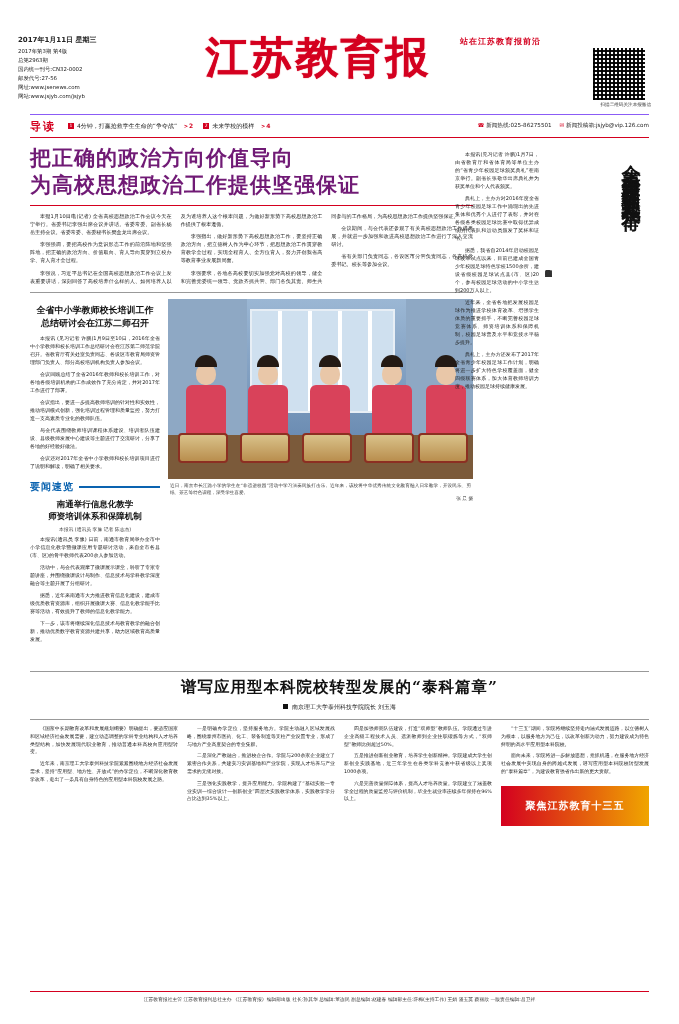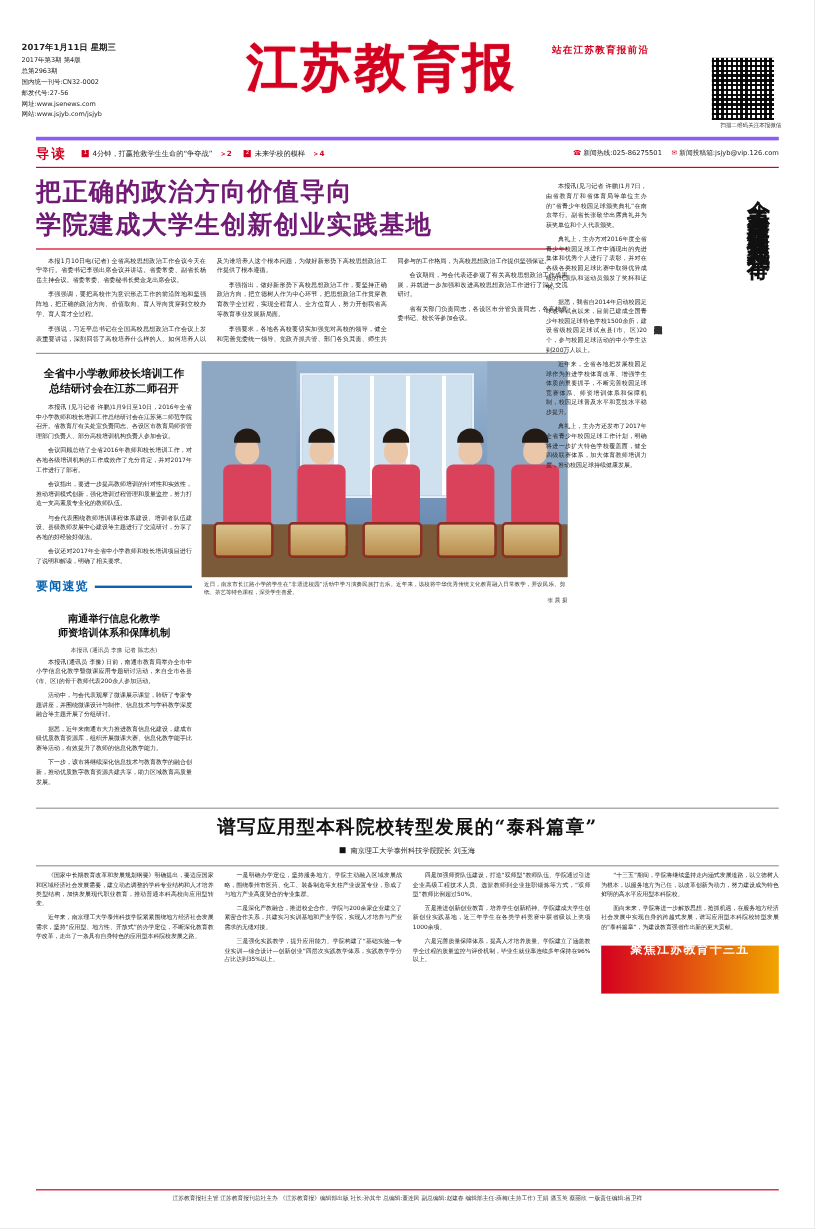--- a/index.html
+++ b/index.html
@@ -40,21 +40,21 @@
     position:absolute;right:14px;top:32px;width:52px;height:52px;
     background:
       repeating-linear-gradient(90deg,#111 0 2px,#fff 2px 4px),
       repeating-linear-gradient(0deg,#111 0 2px,#fff 2px 4px);
     background-blend-mode:multiply;border:2px solid #fff;
   }
   .qr-cap{position:absolute;right:10px;top:88px;font-size:4.6px;color:#333;}
   
   .guidebar{
     position:relative;margin:4px 12px 0 12px;height:22px;
-    border-top:3px solid #8b5cf6;border-bottom:1px solid #d4001f;
+    border-top:1px solid #8b5cf6;border-bottom:1px solid #d4001f;
     display:flex;align-items:center;
   }
   .guide-label{
     font-size:11px;color:#d4001f;font-weight:bold;letter-spacing:2px;margin-right:12px;
     font-family:"DejaVu Serif",serif;
   }
   .guide-item{font-size:6px;color:#222;margin-right:4px;display:flex;align-items:center;gap:3px;}
   .sq{display:inline-block;width:6px;height:6px;background:#d4001f;color:#fff;font-size:4.5px;
       line-height:6px;text-align:center;}
   .guide-page{color:#d4001f;font-weight:bold;margin:0 10px 0 2px;font-size:6px;}
@@ -112,42 +112,42 @@
   }
   .right-body{
     position:absolute;left:0;top:6px;width:84px;font-size:5.0px;line-height:8px;color:#222;
     text-align:justify;
   }
   .right-body p{margin:0 0 4px;text-indent:10px;}
   
   .blockline{height:1px;background:#999;margin:7px 0 5px;}
   .byline{font-size:4.8px;color:#444;text-align:center;margin:3px 0;}
   .sectionband{
-    display:flex;align-items:center;gap:5px;margin:10px 0 14px;
+    display:flex;align-items:center;gap:5px;margin:10px 0 4px;
   }
   .sectionband .tag{
     font-family:"DejaVu Serif",serif;font-size:10px;font-weight:bold;color:#0a63b0;letter-spacing:1px;
   }
   .sectionband .line{flex:1;height:2px;background:#0a63b0;}
   .mini-head{
     font-family:"DejaVu Serif",serif;font-size:8.5px;font-weight:bold;color:#111;
     text-align:center;line-height:12px;margin:4px 0;
   }
   
   .feature{position:absolute;left:0;right:0;top:520px;}
   .feature-title{
     font-family:"DejaVu Serif",serif;font-size:15.5px;font-weight:bold;color:#111;
     text-align:center;letter-spacing:1px;margin-top:4px;
   }
   .feature-sub{font-size:6px;color:#222;text-align:center;margin:5px 0 6px;}
   .feature-sub .sqb{display:inline-block;width:5px;height:5px;background:#111;margin-right:4px;}
   .ad{
     position:absolute;right:0;bottom:-4px;width:182px;height:46px;
     background:linear-gradient(90deg,#d4001f,#f0a500);
-    display:flex;align-items:flex-start;justify-content:center;
+    display:flex;align-items:center;justify-content:center;
   }
   .ad span{color:#fff;font-size:10px;font-weight:bold;letter-spacing:1px;
     font-family:"DejaVu Serif",serif;}
   
   .footer{
     position:absolute;left:12px;right:12px;bottom:6px;border-top:1px solid #d4001f;
     padding-top:4px;font-size:4.8px;color:#333;text-align:center;line-height:8px;
   }
 </style>
 </head>
@@ -197,21 +197,21 @@
       <span><span class="ic">✉</span>
         <span>新闻投稿箱:jsjyb@vip.126.com</span></span>
     </div>
   </div>
 
   <div class="content">
 
     <div class="left-col">
       <div class="headline">
         <div>把正确的政治方向价值导向</div>
-        <div>学院建成大学生创新创业实践基地</div>
+        <div>为高校思想政治工作提供坚强保证</div>
       </div>
       <div class="rule-red"></div>
 
       <div class="cols3">
         <p>本报1月10日电(记者) 全省高校思想政治工作会议今天在宁举行。省委书记李强出席会议并讲话。省委常委、副省长杨岳主持会议。省委常委、省委秘书长樊金龙出席会议。</p>
         <p>李强强调，要把高校作为意识形态工作的前沿阵地和坚强阵地，把正确的政治方向、价值取向、育人导向贯穿到立校办学、育人育才全过程。</p>
         <p>李强说，习近平总书记在全国高校思想政治工作会议上发表重要讲话，深刻回答了高校培养什么样的人、如何培养人以及为谁培养人这个根本问题，为做好新形势下高校思想政治工作提供了根本遵循。</p>
         <p>李强指出，做好新形势下高校思想政治工作，要坚持正确政治方向，把立德树人作为中心环节，把思想政治工作贯穿教育教学全过程，实现全程育人、全方位育人，努力开创我省高等教育事业发展新局面。</p>
         <p>李强要求，各地各高校要切实加强党对高校的领导，健全和完善党委统一领导、党政齐抓共管、部门各负其责、师生共同参与的工作格局，为高校思想政治工作提供坚强保证。</p>
         <p>会议期间，与会代表还参观了有关高校思想政治工作成果展，并就进一步加强和改进高校思想政治工作进行了深入交流研讨。</p>

